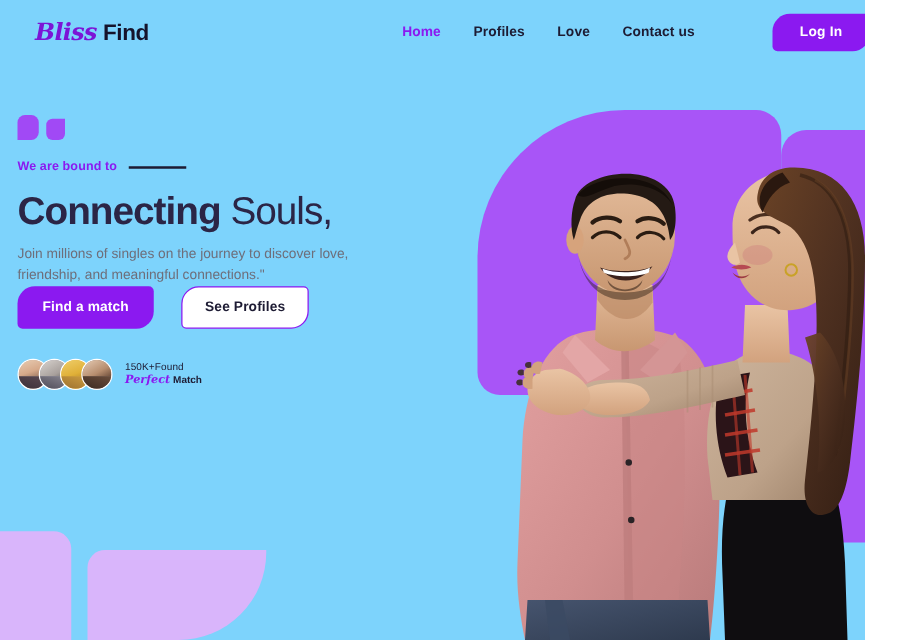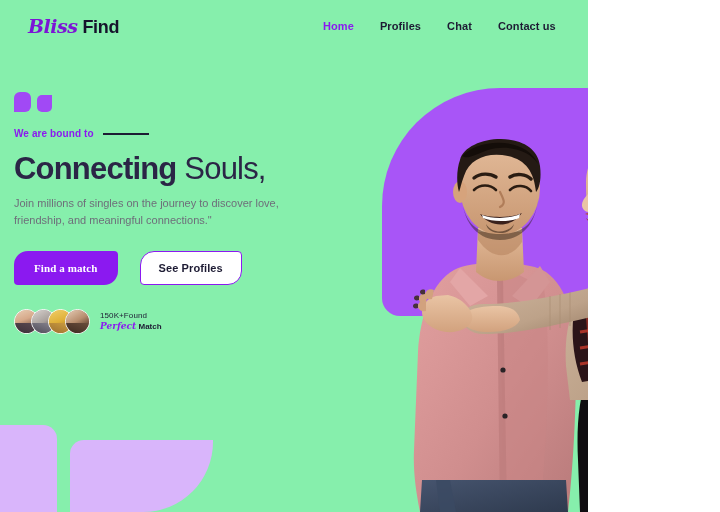--- a/index.html
+++ b/index.html
@@ -2,21 +2,21 @@
 <html><head>
 <meta charset="utf-8">
 <style>
   * { margin:0; padding:0; box-sizing:border-box; }
   html, body {
     width:720px; height:512px;
     overflow:hidden;
     background:#ffffff;
     font-family:"Liberation Sans", sans-serif;
   }
-  .page { position:relative; width:588px; height:512px; background:#86efac; overflow:hidden; }
+  .page { position:relative; width:692px; height:512px; background:#7dd3fc; overflow:hidden; }
 
   
   .blob-bl-small {
     position:absolute; left:0; top:425px; width:57px; height:87px;
     background:#d9b5fb;
     border-radius:0 14px 0 0;
   }
   .blob-bl-large {
     position:absolute; left:70px; top:440px; width:143px; height:72px;
     background:#d9b5fb;
@@ -90,28 +90,28 @@
   .headline-1 .strong { font-weight:700; }
   .headline-1 .light { font-weight:400; }
 
   .headline-2 {
     font-size:25px; line-height:1.1; letter-spacing:-0.5px;
     color:#1d1b33; font-weight:400; margin-bottom:18px; white-space:nowrap;
   }
   .headline-2 .find { color:#8b19f0; font-weight:700; }
 
   .subtext {
-    font-size:11px; line-height:1.55; color:#6e6e7a; width:290px; margin-bottom:22px;
+    font-size:11px; line-height:1.55; color:#6e6e7a; width:290px; 
   }
 
   .cta-row { display:flex; align-items:center; gap:22px; margin-bottom:24px; }
   .btn-primary {
     background:#8b19f0; color:#fff; border:none; cursor:pointer;
     font-size:11px; font-weight:700; padding:11px 20px;
-    border-radius:14px 4px 14px 4px; letter-spacing:0.1px;font-family:Liberation Serif, serif;
+    border-radius:14px 4px 14px 4px; letter-spacing:0.1px;
   }
   .btn-secondary {
     background:#fff; color:#1d1b33; border:1.4px solid #8b19f0; cursor:pointer;
     font-size:11px; font-weight:700; padding:10px 18px;
     border-radius:14px 4px 14px 4px; letter-spacing:0.1px;
   }
 
   .social { display:flex; align-items:center; gap:10px; }
   .avatars { display:flex; }
   .avatar {
@@ -146,21 +146,21 @@
 
   <div class="header">
     <div class="logo">
       <span class="logo-script">Bliss</span>
       <span class="logo-find">Find</span>
     </div>
 
     <nav class="nav">
       <a class="nav-link active">Home</a>
       <a class="nav-link">Profiles</a>
-      <a class="nav-link">Chat</a>
+      <a class="nav-link">Love</a>
       <a class="nav-link">Contact us</a>
       <button class="btn-login">Log In</button>
     </nav>
   </div>
 
   <div class="left">
 
     <div class="deco-pair">
       <div class="deco-a"></div>
       <div class="deco-b"></div>

